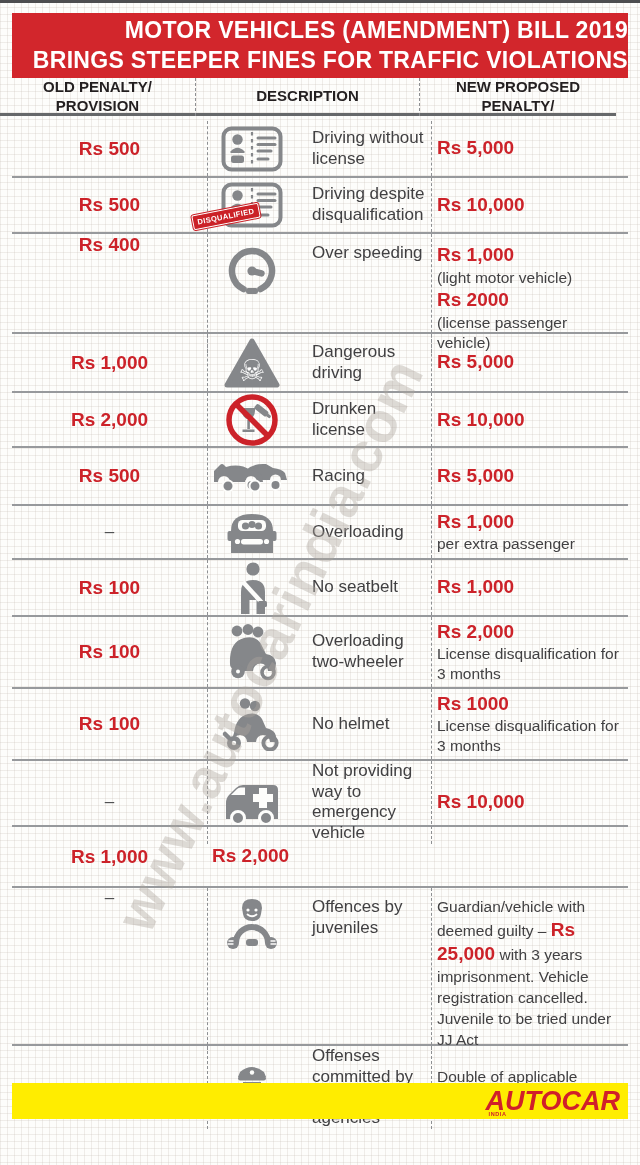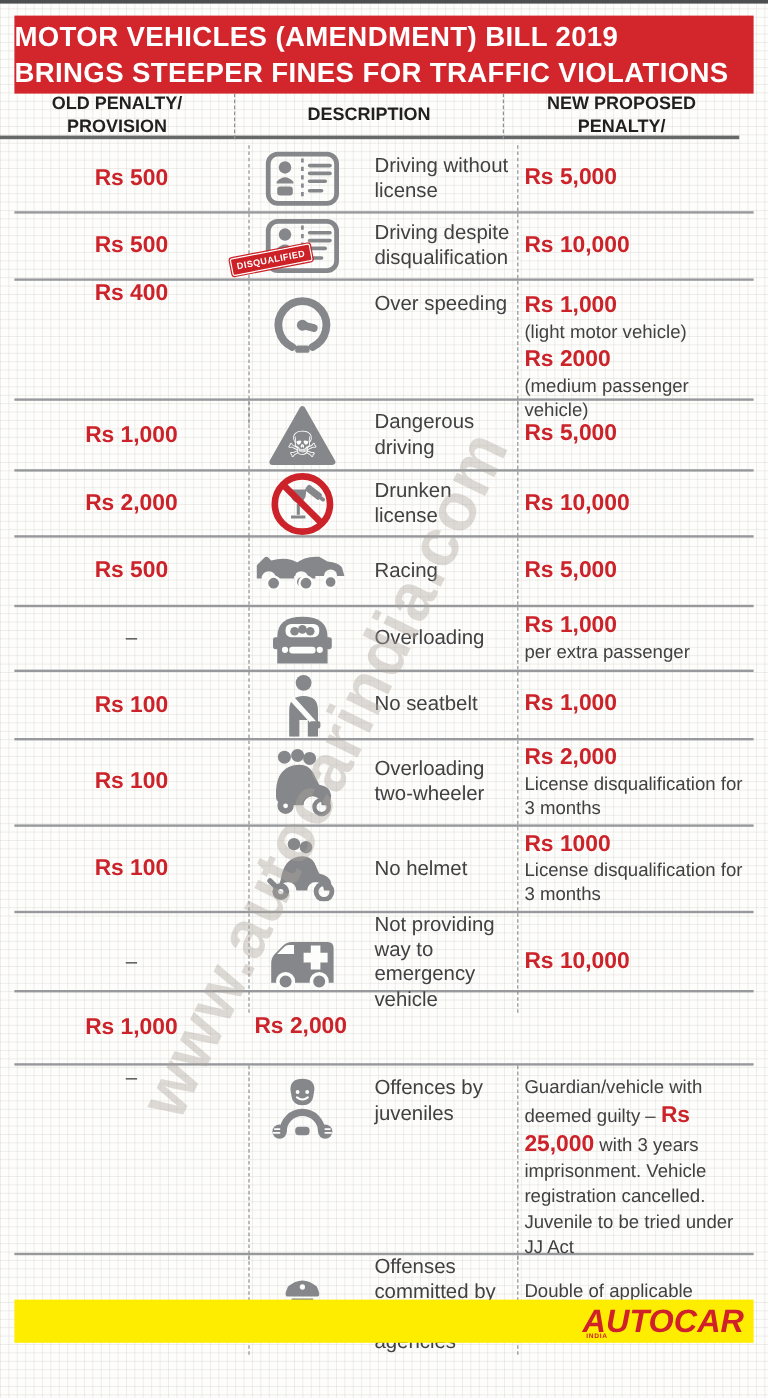--- a/index.html
+++ b/index.html
@@ -8,21 +8,21 @@
     font-family:"Liberation Sans", sans-serif;
     background-color:#fdfdfb;
     background-image:
       linear-gradient(to right, rgba(205,196,190,0.30) 1px, transparent 1px),
       linear-gradient(to bottom, rgba(205,196,190,0.30) 1px, transparent 1px);
     background-size:7px 7px;
   }
   .topline{position:absolute;top:0;left:0;width:640px;height:3px;background:#4d4e50;}
   .banner{
     position:absolute;left:12px;top:13px;width:616px;height:65px;background:#d2262c;
-    display:flex;flex-direction:column;justify-content:center;align-items:flex-start;
+    display:flex;flex-direction:column;justify-content:center;align-items:flex-end;
     color:#fff;font-weight:bold;font-size:23px;line-height:1.28;letter-spacing:.3px;text-align:center;
   }
   .colhead{
     position:absolute;left:0;top:78px;width:616px;height:38px;box-sizing:border-box;
     display:grid;grid-template-columns:195px 225px 196px;
     border-bottom:3px solid #66686a;
   }
   .ch{display:flex;flex-direction:column;justify-content:center;align-items:center;
       font-weight:bold;font-size:15px;color:#231f20;line-height:1.25;text-align:center;}
   .ch-mid{border-left:1.5px dashed #8e9093;border-right:1.5px dashed #8e9093;}
@@ -162,21 +162,21 @@
             <rect x="20" y="45" width="12" height="6" rx="2.2" fill="#85878a"></rect>
           </svg>
         </span>
         <span class="d-text">Over speeding</span>
       </div>
       <div class="cell c-new">
         <span class="pen-wrap">
             <span class="sg-red blk">Rs 1,000</span>
             <span class="sg-black blk">(light motor vehicle)</span>
             <span class="sg-red blk">Rs 2000</span>
-            <span class="sg-black blk">(medium passenger vehicle)</span>
+            <span class="sg-black blk">(license passenger vehicle)</span>
           </span>
       </div>
     </div>
 
     <div class="row" style="height:59px">
       <div class="cell c-old">Rs 1,000</div>
       <div class="cell c-desc">
         <span class="icon-box">
           <svg width="56" height="50" viewBox="0 0 56 50">
             <path d="M28 3 L53 47 H3 Z" fill="#85878a" stroke="#85878a" stroke-width="5" stroke-linejoin="round"></path>

